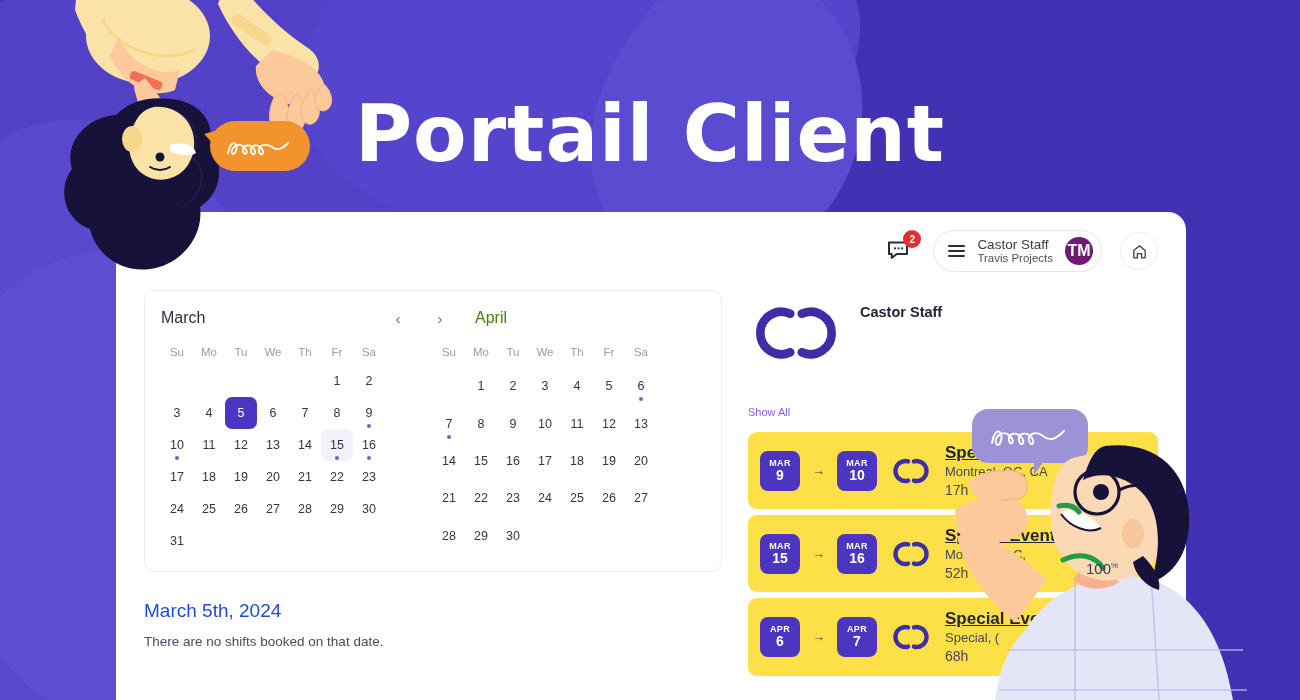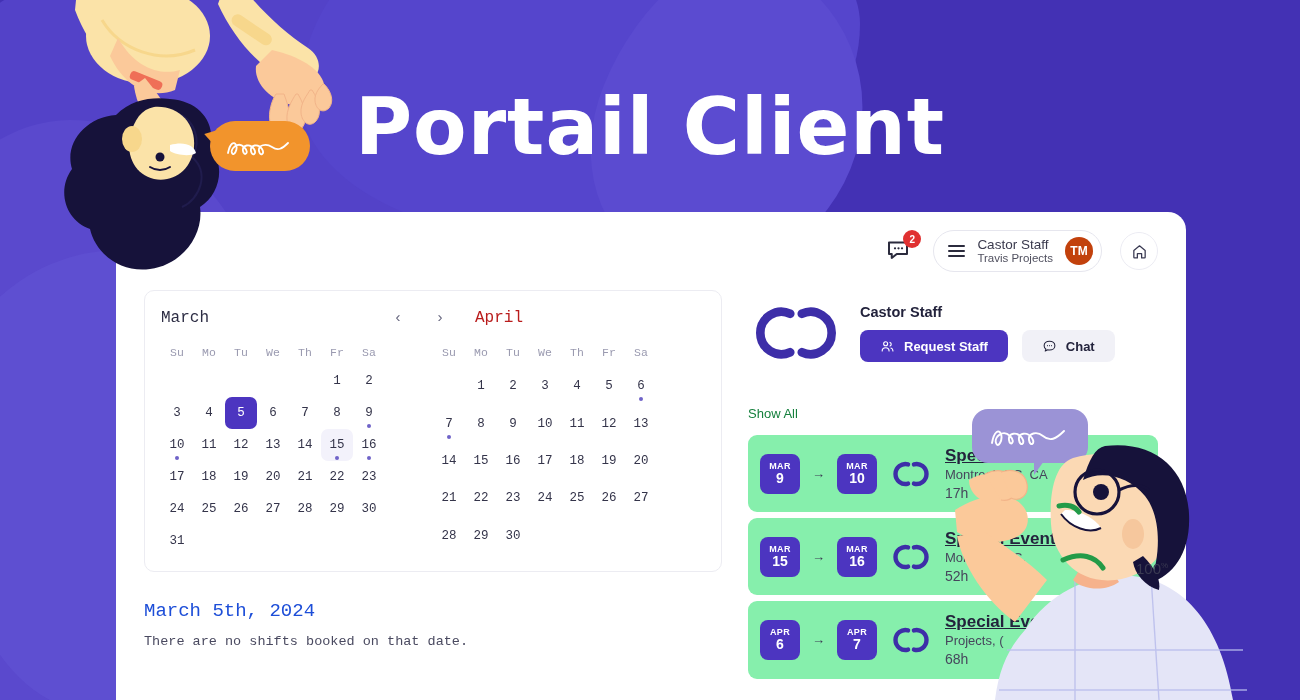--- a/index.html
+++ b/index.html
@@ -31,21 +31,21 @@
     background: #5a49cd; border-radius: 50% 50% 45% 55% / 55% 45% 55% 45%;
   }
   .bg-curve-left {
     position: absolute; left: -60px; top: 250px; width: 300px; height: 460px;
     background: #6354d6; border-radius: 60% 40% 50% 50% / 40% 60% 40% 60%;
     opacity: .55;
   }
 
   
   .hero-title {
-    position: absolute; left: 0; right: 0; top: 88px;
+    position: absolute; left: 0; right: 0; top: 95px;
     text-align: center; color: #ffffff;
     font-size: 78px; font-weight: 700; letter-spacing: 1px;
     font-family: "DejaVu Sans", sans-serif;
     line-height: 1;
   }
 
   
   .app-window {
     position: absolute; left: 116px; top: 212px; width: 1070px; height: 500px;
     background: #ffffff; border-top-left-radius: 18px; border-top-right-radius: 18px;
@@ -67,45 +67,45 @@
     display: flex; align-items: center; gap: 12px;
     border: 1px solid #e6e6ee; border-radius: 26px; padding: 6px 8px 6px 14px;
     cursor: pointer; background: #fff;
   }
   .hamburger { display: flex; flex-direction: column; gap: 3px; }
   .hamburger span { display: block; width: 17px; height: 2px; background: #2b2b3d; border-radius: 1px; }
   .user-text { line-height: 1.15; }
   .user-org { font-size: 13.5px; color: #3a3a4d; }
   .user-name { font-size: 11.5px; color: #50505f; }
   .avatar {
-    width: 28px; height: 28px; border-radius: 50%; background: #c2410c;
-    color: #fff; font-size: 12px; font-weight: 700;
+    width: 28px; height: 28px; border-radius: 50%; background: #701a75;
+    color: #fff; font-size: 16px; font-weight: 700;
     display: flex; align-items: center; justify-content: center;
   }
   .home-btn {
     width: 38px; height: 38px; border-radius: 50%; border: 1px solid #ececf3;
     display: flex; align-items: center; justify-content: center; cursor: pointer;
     background: #fff;
   }
 
   
   .app-body { display: flex; padding: 0 28px; gap: 26px; }
-  .col-left { width: 578px; font-family: Liberation Mono, monospace; }
+  .col-left { width: 578px; }
   .col-right { flex: 1; padding-top: 12px; }
 
   
   .cal-card {
     border: 1px solid #ececf2; border-radius: 10px; padding: 18px 16px 14px 16px;
     background: #fff;
   }
   .cal-head { display: flex; align-items: center; font-size: 16px; color: #2d2d44; }
   .cal-month-left { flex: 0 0 230px; font-size: 16px; color: #2d2d44; }
   .cal-nav { display: flex; gap: 28px; color: #6a6a82; }
   .cal-nav div { cursor: pointer; font-size: 15px; width: 14px; text-align: center; }
-  .cal-month-right { margin-left: 28px; font-size: 16px; color: #b91c1c; }
+  .cal-month-right { margin-left: 28px; font-size: 16px; color: #4d7c0f; }
   .cal-grids { display: flex; gap: 48px; margin-top: 12px; }
   .cal-grid { display: grid; grid-template-columns: repeat(7, 32px); }
   .cal-dow {
     height: 26px; display: flex; align-items: center; justify-content: center;
     font-size: 11.5px; color: #9a9ab0;
   }
   .cal-cell {
     height: 32px; display: flex; align-items: center; justify-content: center;
     font-size: 12.5px; color: #34344a; position: relative; cursor: pointer;
     border-radius: 7px;
@@ -139,25 +139,25 @@
     padding: 0 20px; height: 32px; font-size: 13px; font-weight: 700;
     display: flex; align-items: center; gap: 9px; cursor: pointer;
     font-family: "Liberation Sans", sans-serif;
   }
 
   .projects-head {
     display: flex; align-items: baseline; justify-content: space-between;
     margin-top: 42px;
   }
   .projects-title { font-size: 22px; color: #23233c; }
-  .show-all { font-size: 13px; color: #15803d; cursor: pointer; }
+  .show-all { font-size: 11px; color: #8b5cf6; cursor: pointer; }
 
   .project-list { margin-top: 14px; display: flex; flex-direction: column; gap: 6px; }
   .project-item {
-    background: #86efac; border-radius: 9px; padding: 10px 12px;
+    background: #fde047; border-radius: 9px; padding: 10px 12px;
     display: flex; align-items: center; gap: 12px; cursor: pointer;
   }
   .chip {
     width: 40px; height: 40px; border-radius: 8px; background: #4c35c0;
     color: #fff; display: flex; flex-direction: column; align-items: center;
     justify-content: center; line-height: 1.05; flex: none;
   }
   .chip .m { font-size: 9px; font-weight: 700; letter-spacing: .4px; }
   .chip .d { font-size: 14px; font-weight: 700; }
   .arrow { color: #3a3a52; font-size: 13px; }
@@ -184,21 +184,21 @@
     position: absolute; left: 972px; top: 409px; width: 116px; height: 54px;
     background: #9b93d6; border-radius: 16px;
   }
   .bubble-purple::after {
     content: ""; position: absolute; left: 62px; bottom: -12px;
     border-width: 14px 10px 0 0; border-style: solid;
     border-color: #9b93d6 transparent transparent transparent;
   }
 
   .hundred {
-    position: absolute; left: 1136px; top: 560px; color: #3a3a52;
+    position: absolute; left: 1086px; top: 560px; color: #3a3a52;
     font-size: 15px; font-family: "Liberation Sans", sans-serif;
   }
   .hundred sup { font-size: 8px; }
 </style>
 </head>
 <body>
 
 <div class="bg-root">
   <div class="bg-blob-a"></div>
   <div class="bg-blob-b"></div>
@@ -480,40 +480,20 @@
 
     <div class="col-right">
 
       <div class="staff-row">
         <svg class="castor-logo" viewBox="0 0 100 64">
           <path d="M44 12a22 22 0 1 0 0 40" fill="none" stroke="#3d2ea8" stroke-width="9" stroke-linecap="round"></path>
           <path d="M56 52a22 22 0 1 0 0-40" fill="none" stroke="#3d2ea8" stroke-width="9" stroke-linecap="round"></path>
         </svg>
         <div class="staff-info">
           <div class="staff-label">Castor Staff</div>
-          <div class="staff-actions">
-            <button class="btn-primary">
-              <svg width="15" height="15" viewBox="0 0 24 24">
-                <circle cx="9" cy="7.5" r="3.2" fill="none" stroke="#fff" stroke-width="1.8"></circle>
-                <path d="M3.5 19c0-3 2.5-5 5.5-5s5.5 2 5.5 5" fill="none" stroke="#fff" stroke-width="1.8" stroke-linecap="round"></path>
-                <path d="M16 5.5a3 3 0 0 1 0 5.6" fill="none" stroke="#fff" stroke-width="1.8" stroke-linecap="round"></path>
-                <path d="M17.5 14.5c2 .7 3.2 2.4 3.2 4.5" fill="none" stroke="#fff" stroke-width="1.8" stroke-linecap="round"></path>
-              </svg>
-              <span>Request Staff</span>
-            </button>
-            <button class="btn-ghost">
-              <svg width="15" height="15" viewBox="0 0 24 24">
-                <path d="M12 3.6c4.9 0 8.6 3.1 8.6 7s-3.7 7-8.6 7a11 11 0 0 1-2.6-.3l-4.3 2 1.2-3.2c-1.8-1.3-2.9-3.3-2.9-5.5 0-3.9 3.7-7 8.6-7z" fill="none" stroke="#23233c" stroke-width="1.7" stroke-linejoin="round"></path>
-                <circle cx="8.8" cy="10.6" r="0.85" fill="#23233c"></circle>
-                <circle cx="12" cy="10.6" r="0.85" fill="#23233c"></circle>
-                <circle cx="15.2" cy="10.6" r="0.85" fill="#23233c"></circle>
-              </svg>
-              <span>Chat</span>
-            </button>
-          </div>
         </div>
       </div>
 
       <div class="projects-head">
         <div class="show-all">Show All</div>
       </div>
 
       <div class="project-list" id="project-list">
           <div class="project-item">
     <div class="chip">
@@ -564,21 +544,21 @@
     <div class="chip">
       <div class="m">APR</div>
       <div class="d">7</div>
     </div>
     <svg class="proj-logo" viewBox="0 0 60 40">
   <path d="M26 7a13.5 13.5 0 1 0 0 26" fill="none" stroke="#3d2ea8" stroke-width="6" stroke-linecap="round"></path>
   <path d="M34 33a13.5 13.5 0 1 0 0-26" fill="none" stroke="#3d2ea8" stroke-width="6" stroke-linecap="round"></path>
 </svg>
     <div class="proj-meta">
       <div class="proj-name">Special Even</div>
-      <div class="proj-loc">Projects, (</div>
+      <div class="proj-loc">Special, (</div>
       <div class="proj-hours">68h</div>
     </div>
           </div>
         </div>
     </div>
   </div>
 </div>
 
 <svg class="illus" style="left:40px; top:-10px; width:300px; height:300px;" viewBox="0 0 300 300">
 

